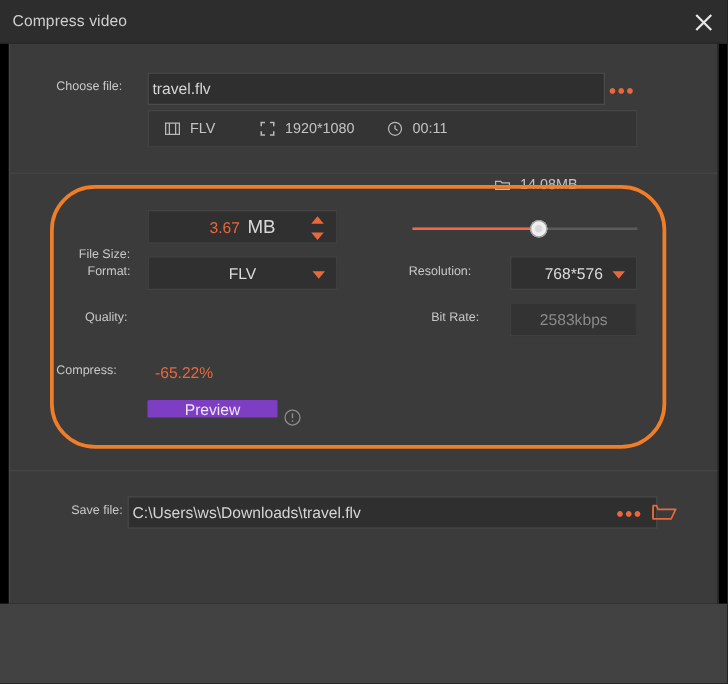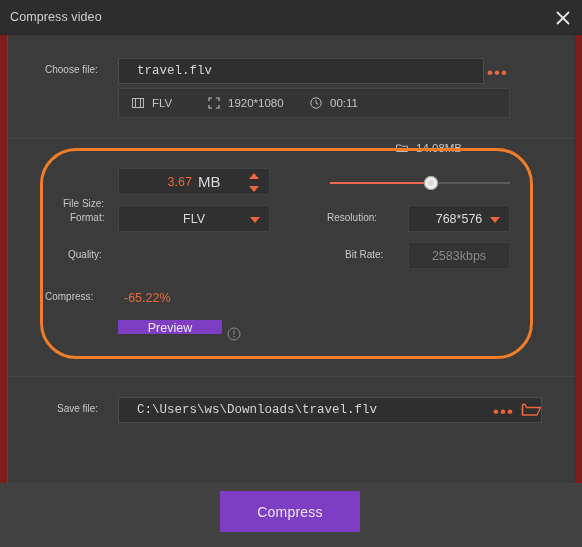--- a/index.html
+++ b/index.html
@@ -8,21 +8,21 @@
     background: #2b2b2b;
   }
   body {
     font-family: "Liberation Sans", sans-serif;
     -webkit-font-smoothing: antialiased;
   }
   .window {
     position: relative;
     width: 582px;
     height: 547px;
-    background: #7f1d1d;
+    background: #000000;
     overflow: hidden;
     box-sizing: border-box;
   }
 
   
   .titlebar {
     position: absolute;
     left: 0; top: 0;
     width: 582px;
     height: 35px;
@@ -111,22 +111,22 @@
     color: #c8c8c8;
     white-space: nowrap;
   }
   .txtbox {
     position: absolute;
     background: #2f2f2f;
     border: 1px solid #4b4b4b;
     box-sizing: border-box;
     color: #d4d4d4;
     font-size: 12.5px;
-    font-family: Liberation Mono, monospace;
-    padding: 0 18px;
+    font-family: Liberation Sans, sans-serif;
+    padding: 0 3px;
     outline: none;
   }
   .dots-btn {
     position: absolute;
     color: #e8683c;
     font-size: 17px;
     letter-spacing: 1px;
     cursor: pointer;
     line-height: 1;
     user-select: none;
@@ -429,26 +429,25 @@
     <svg width="14" height="14" viewBox="0 0 14 14">
       <circle cx="7" cy="7" r="6" fill="none" stroke="#8d8d8d" stroke-width="1"></circle>
       <path d="M7 3.6 L7 7.6" stroke="#8d8d8d" stroke-width="1.1"></path>
       <circle cx="7" cy="9.8" r="0.7" fill="#8d8d8d"></circle>
     </svg>
   </div>
 
   <div class="divider" style="top:376px;"></div>
 
   <div class="label" style="left:57px; top:403px;">Save file:</div>
-  <input class="txtbox" style="left: 118px; top: 397px; width: 424px; height: 26px;" readonly="" value="C:\Users\ws\Downloads\travel.flv">
+  <input class="txtbox" style="left: 102px; top: 397px; width: 424px; height: 26px;" readonly="" value="C:\Users\ws\Downloads\travel.flv">
   <div class="dots-btn" style="left:493px; top:403px;">•••</div>
   <div class="folder-icon">
     <svg width="21" height="19" viewBox="0 0 21 19">
       <path d="M1.5 4.5 L1.5 15 L16 15 L19.5 7.5 L5.5 7.5 L4.2 4.5 Z" fill="none" stroke="#e8683c" stroke-width="1.4" stroke-linejoin="round"></path>
       <path d="M1.5 15 L1.5 6.5" fill="none" stroke="#e8683c" stroke-width="1.4"></path>
     </svg>
   </div>
 
   <div class="footer-top-line"></div>
   <div class="footer"></div>
-  <button class="compress-btn">Compress</button>
 
 </div>
 
 </body></html>

